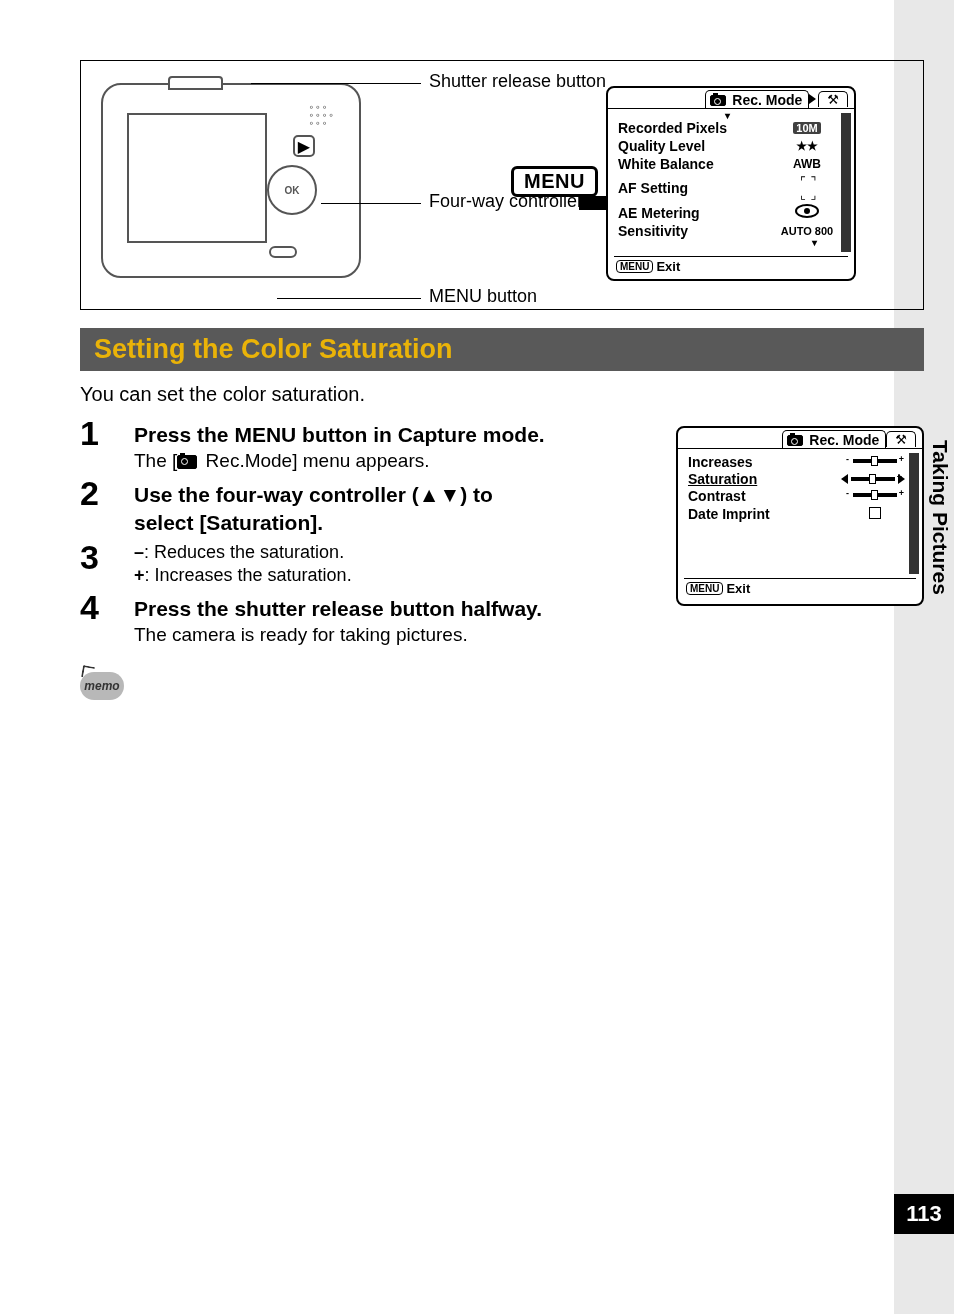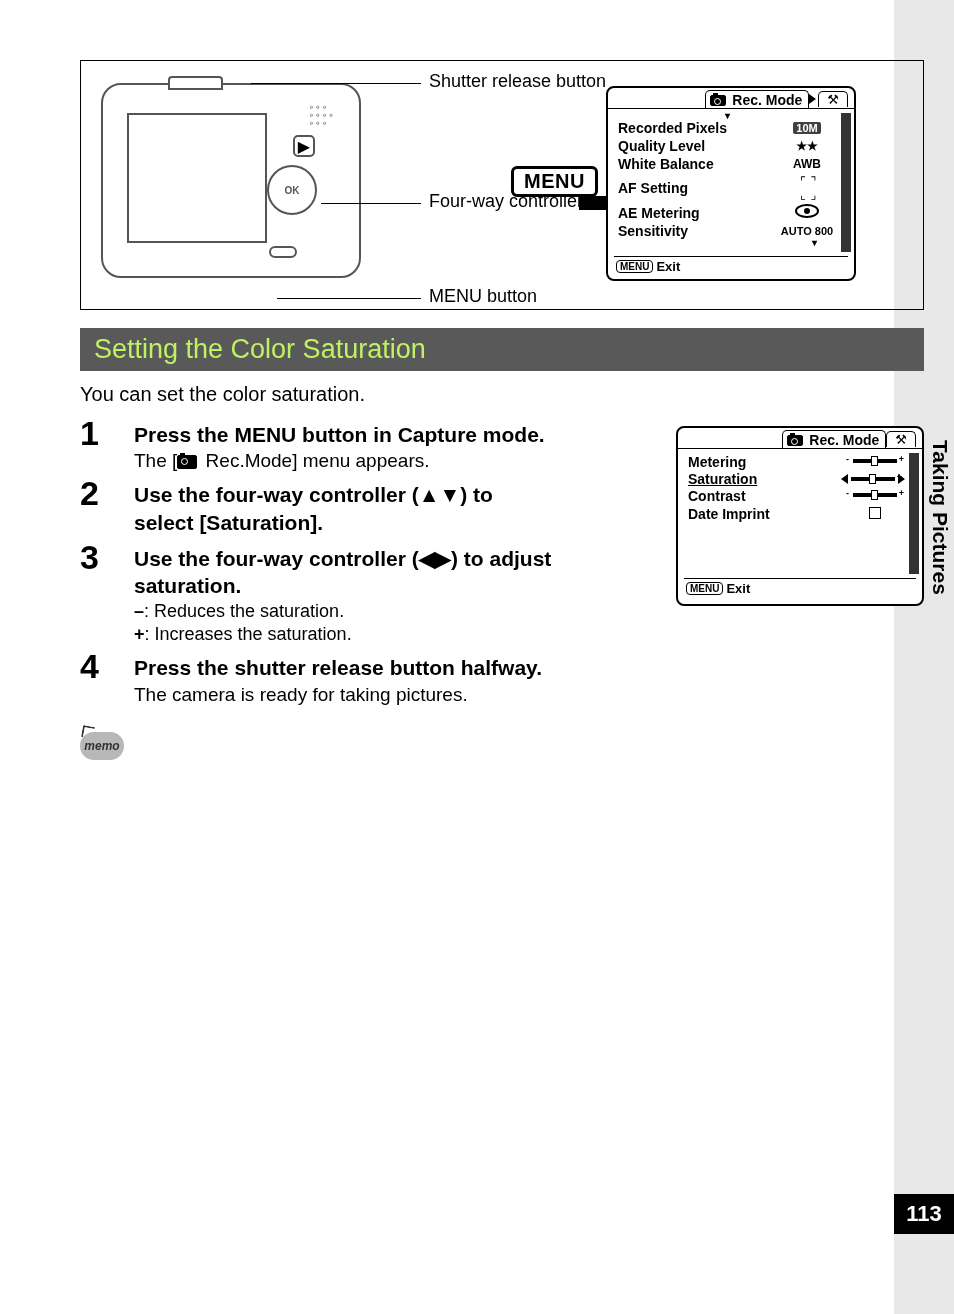--- a/index.html
+++ b/index.html
@@ -210,23 +210,23 @@
   .slider .plus{position:absolute;right:-7px;top:-2px;font-size:9px;}
   .checkbox {display:inline-block;width:12px;height:12px;border:1.5px solid #000;}
   .row-hi{background:transparent;display:flex;justify-content:space-between;align-items:center;padding:0;}
   .row-hi .lbl{text-decoration:underline;}
   .tri-l,.tri-r{display:inline-block;width:0;height:0;border-top:5px solid transparent;border-bottom:5px solid transparent;}
   .tri-l{border-right:7px solid #000;}
   .tri-r{border-left:7px solid #000;}
 
   .heading {
     background: #595959;
-    color: #bef264;
+    color: #eab308;
     font-size: 27px;
-    font-weight: normal;
+    font-weight: bold;
     padding: 6px 14px;
     margin: 0 0 12px 0;
   }
   .intro { font-size: 20px; margin-bottom:10px; }
   .steps { padding-left: 0; }
   .step { display:flex; margin-bottom: 4px; align-items:flex-start; }
   .step .num { font-size: 34px; font-weight: bold; width: 54px; line-height:1; }
   .step .body { flex:1; }
   .step .title { font-size: 21px; font-weight: bold; line-height:1.3; margin-top:5px; }
   .step .desc { font-size: 19px; margin-top:2px; }
@@ -361,21 +361,20 @@
         <div class="step">
           <div class="num">2</div>
           <div class="body">
             <div class="title" style="max-width:420px;">Use the four-way controller (▲▼) to select [Saturation].</div>
           </div>
         </div>
 
         <div class="step">
           <div class="num">3</div>
           <div class="body">
-            <div class="title" style="max-width:420px;">Use the four-way controller (◀▶) to adjust saturation.</div>
             <div class="sub"><b>–</b><span>: Reduces the saturation.</span></div>
             <div class="sub"><b>+</b><span>: Increases the saturation.</span></div>
           </div>
         </div>
 
         <div class="step">
           <div class="num">4</div>
           <div class="body">
             <div class="title" style="max-width:420px;">Press the shutter release button halfway.</div>
             <div class="desc">The camera is ready for taking pictures.</div>
@@ -392,21 +391,21 @@
               <span class="cam-icon solid"></span>
               <span>Rec. Mode</span>
             </span>
           <span class="lcd-tab2">
               <span class="tool-icon">⚒</span>
             </span>
         </div>
         <div class="lcd-body" style="height:130px;">
           <div class="lcd-rows">
             <div class="lcd-row">
-                <span>Metering</span>
+                <span>Increases</span>
                 <span class="val"><span class="slider"><span class="minus">-</span><span class="bg"></span><span class="knob"></span><span class="plus">+</span></span></span>
               </div>
             <div class="row-hi">
                 <span class="lbl">Saturation</span>
                 <span class="val" style="display:inline-flex;align-items:center;gap:3px;">
                   <span class="tri-l"></span>
                   <span class="slider">
                     <span class="minus">-</span>
                     <span class="bg"></span>
                     <span class="knob"></span>

